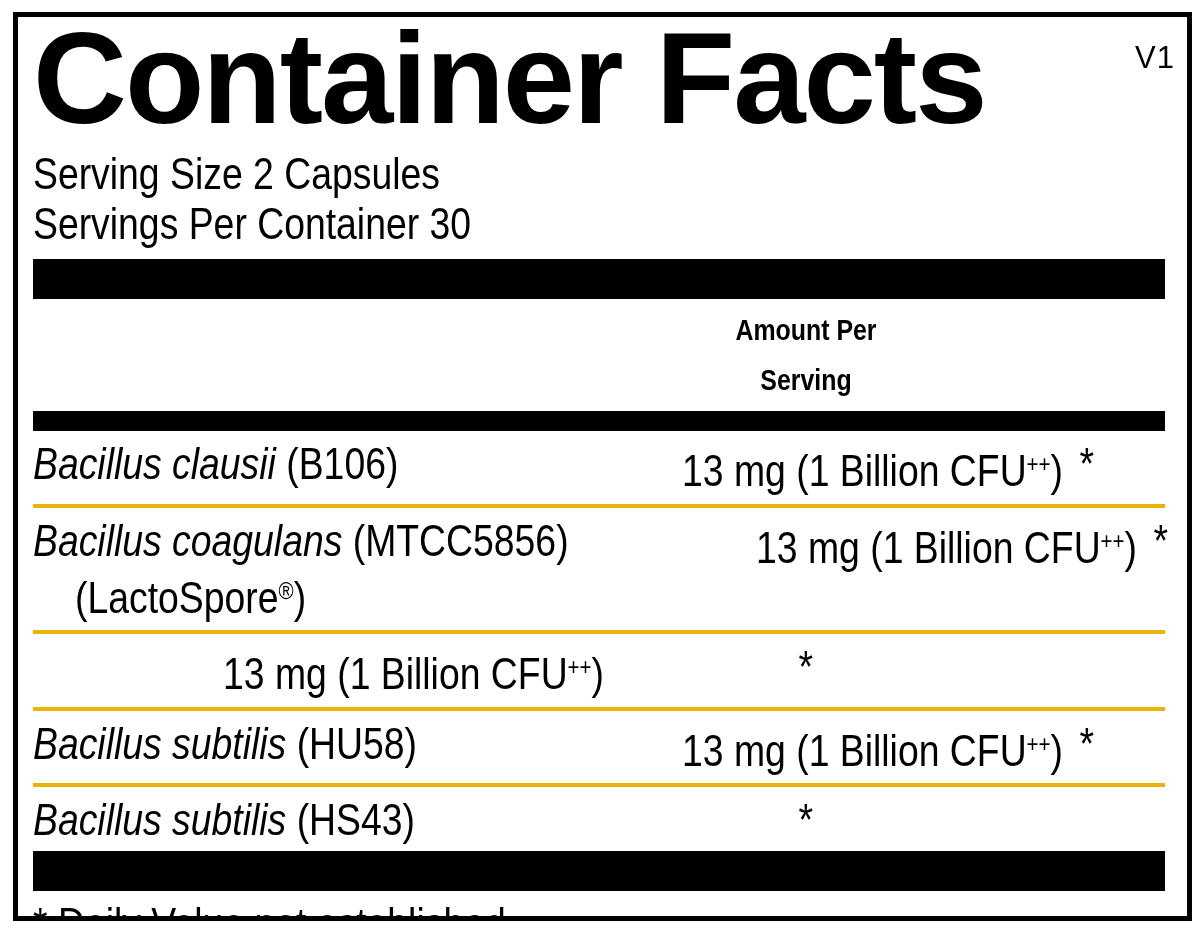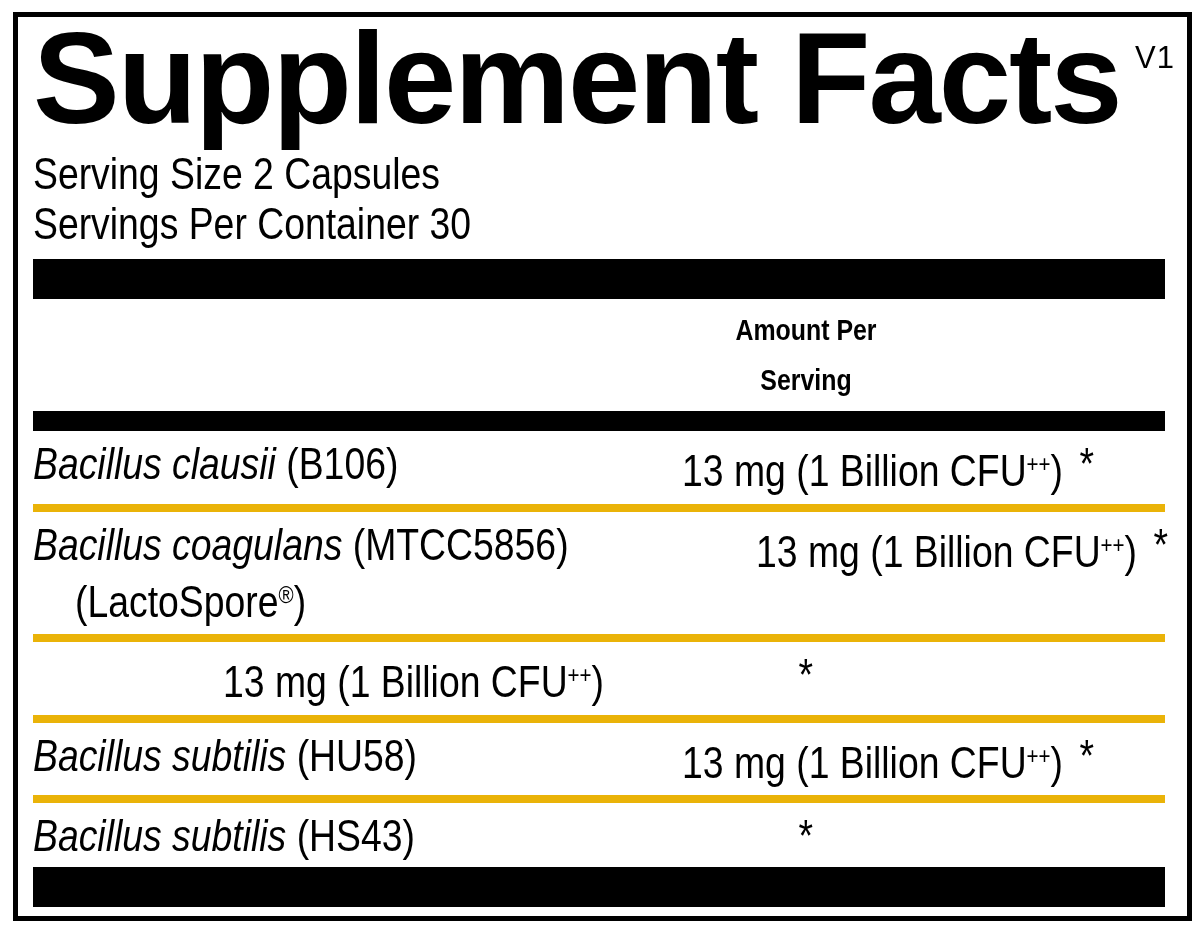--- a/index.html
+++ b/index.html
@@ -57,21 +57,21 @@
   .thead {
     padding: 6px 0;
     font-size: 30px;
     font-weight: bold;
     line-height: 50px;
   }
   .thead .col-amt, .thead .col-dv { text-align: center; }
   .hline { display: block; white-space: nowrap; }
   .row {
     padding: 8px 0;
-    border-bottom: 8px solid #eab308;
+    border-bottom: 4px solid #eab308;
     font-size: 45px;
     line-height: 50px;
   }
   .row.last { border-bottom: none; padding-bottom: 6px; }
   .cell-name { text-align: left; }
   .cell-amt  { text-align: right; }
   .cell-dv   { text-align: center; }
   .name-line2 { padding-left: 42px; }
   .footnote {
     font-size: 45px;
@@ -91,21 +91,21 @@
     letter-spacing: 0;
   }
 </style>
 </head>
 <body>
 
 <div class="panel">
 
   <div class="version">V1</div>
 
-  <div class="title">Supplement Facts</div>
+  <div class="title">Container Facts</div>
 
   <div class="serving-line first">
     <span class="cnd o-left">Serving Size 2 Capsules</span>
   </div>
   <div class="serving-line">
     <span class="cnd o-left">Servings Per Container 30</span>
   </div>
 
   <div class="bar bar-top"></div>
 

